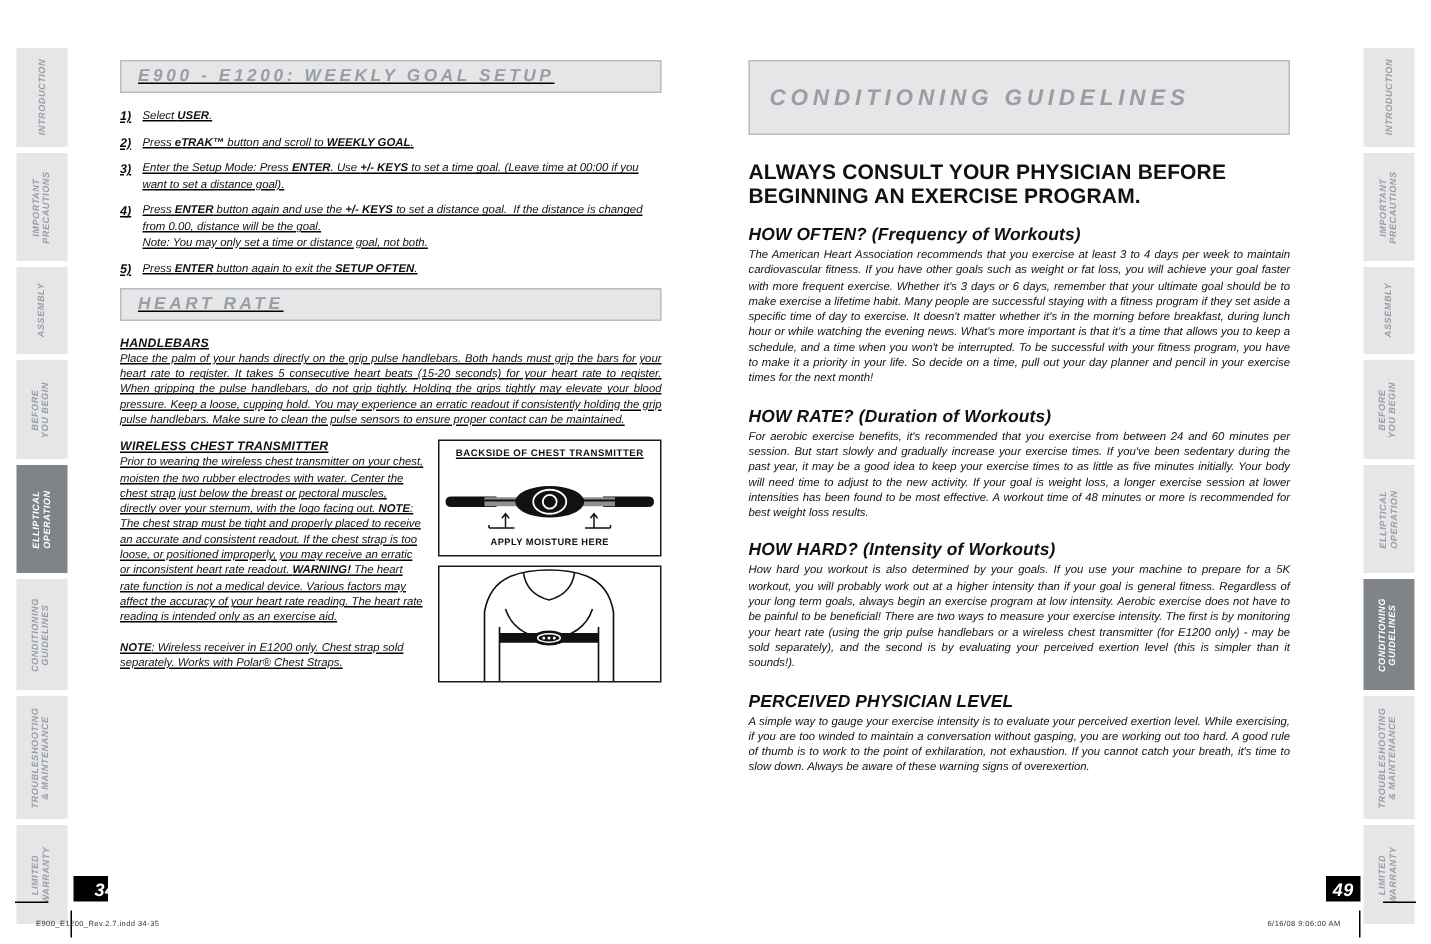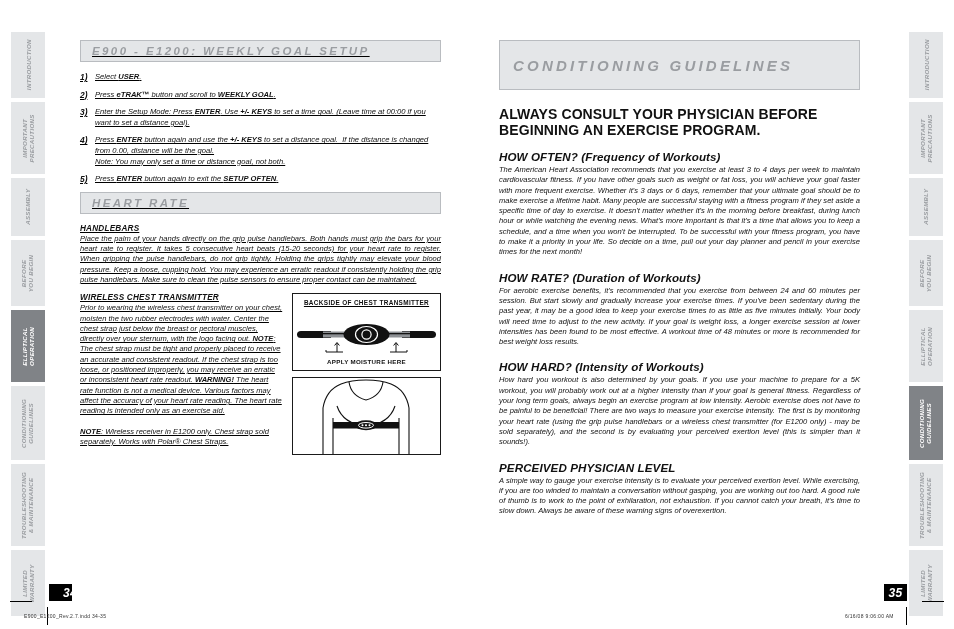--- a/index.html
+++ b/index.html
@@ -250,21 +250,21 @@
       </div>
       <div class="tab" style="top: 432px; height: 82px;">
         <div class="tab-label">TROUBLESHOOTING<br>&amp; MAINTENANCE</div>
       </div>
       <div class="tab" style="top: 518px; height: 66px;">
         <div class="tab-label">LIMITED<br>WARRANTY</div>
       </div>
     </div>
 
   <div class="pagenum left">34</div>
-  <div class="pagenum right">35</div>
+  <div class="pagenum right">49</div>
 
   <div class="col left">
 
     <div class="banner">
       <span class="banner-text">E900 - E1200: WEEKLY GOAL SETUP</span>
     </div>
 
     <div class="steps" id="steps-host">
         <div class="step">
           <div class="step-num">1)</div>

